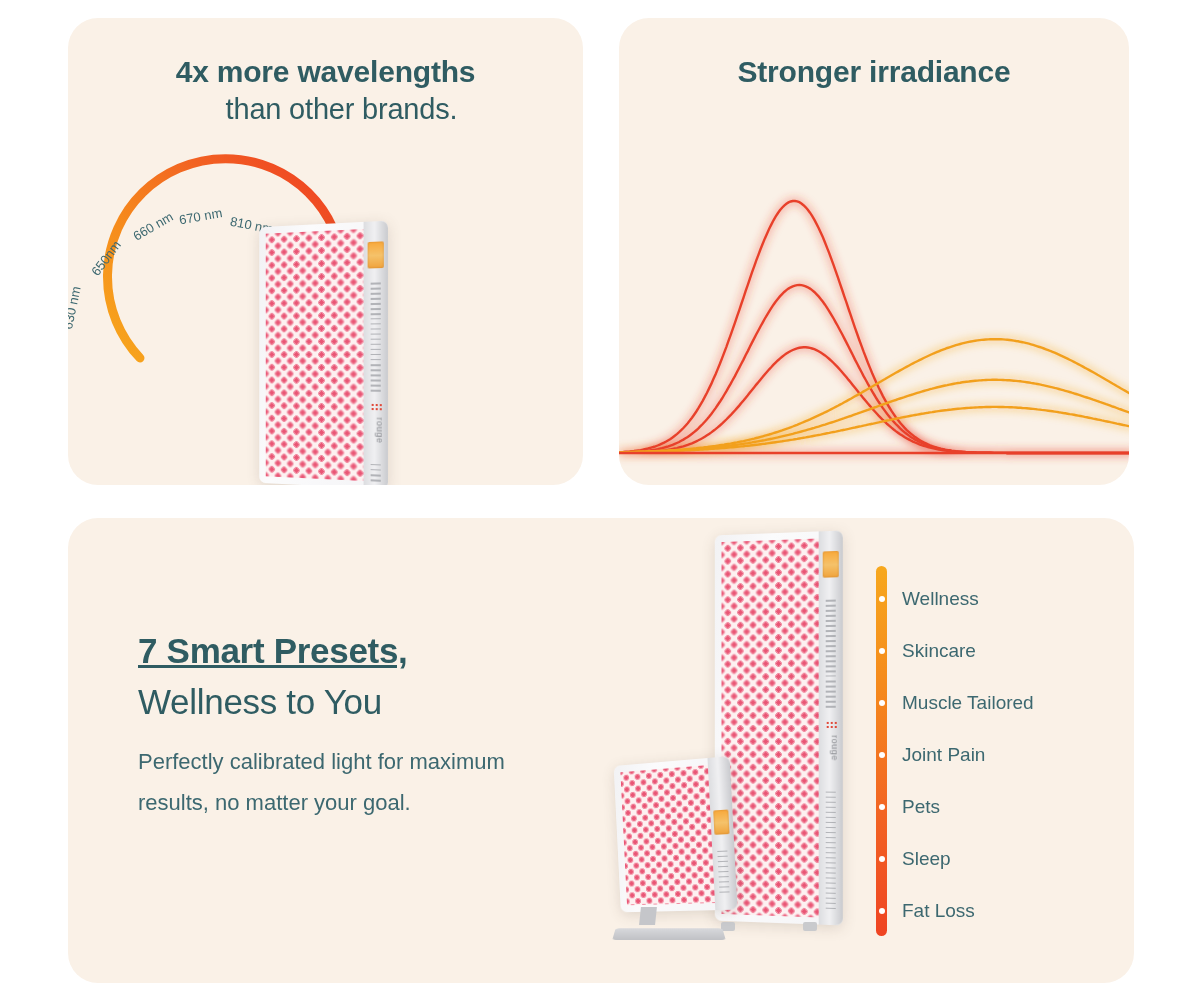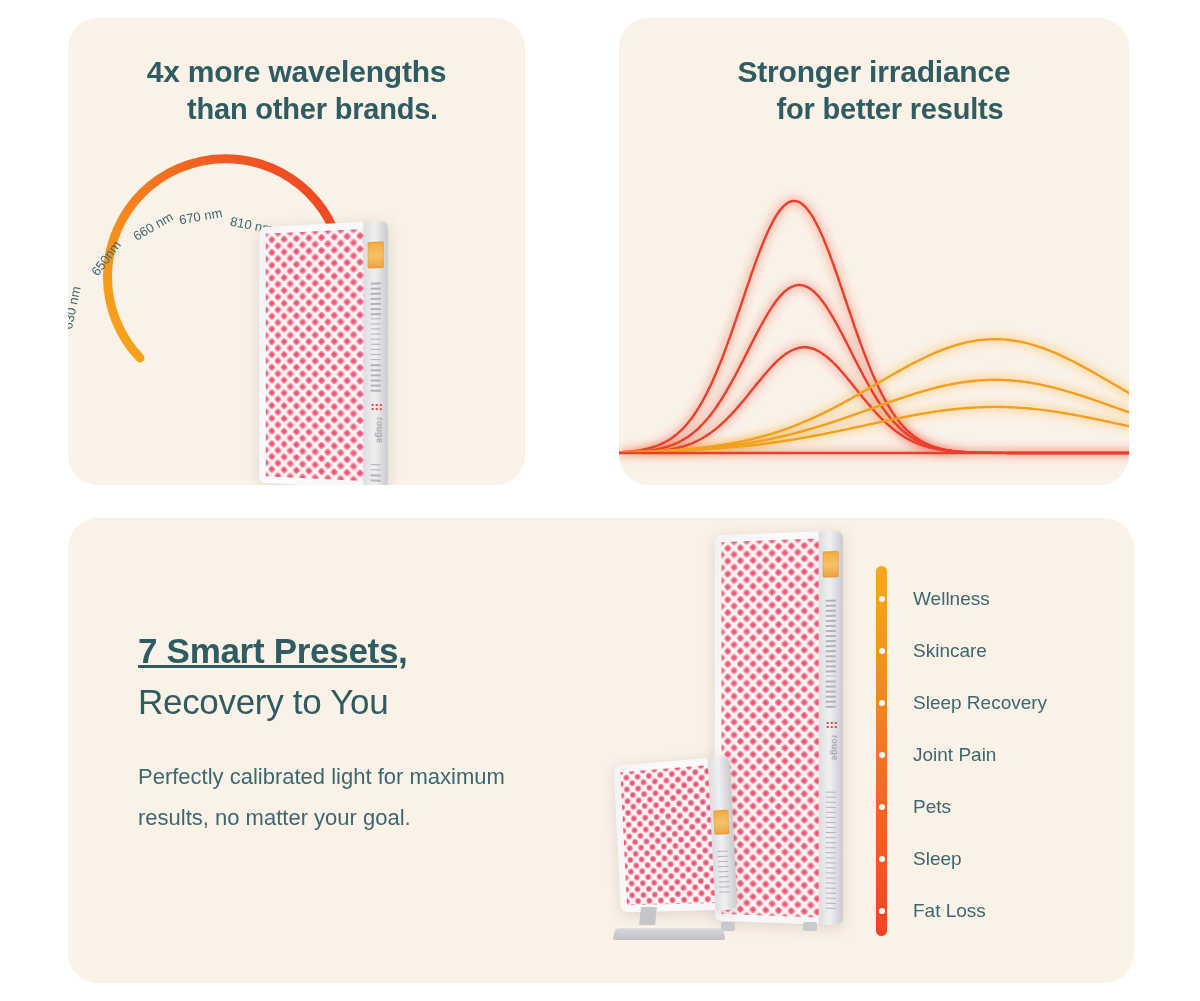--- a/index.html
+++ b/index.html
@@ -21,40 +21,40 @@
   }
 
   
   .card {
     position: absolute;
     background: #faf1e7;
     border-radius: 30px;
     overflow: hidden;
   }
 
-  #card-wavelengths { left: 68px;  top: 18px;  width: 457px; height: 467px; }
+  #card-wavelengths { left: 68px;  top: 18px;  width: 515px; height: 467px; }
   #card-irradiance  { left: 619px; top: 18px; width: 510px; height: 467px; }
   #card-presets     { left: 68px;  top: 518px; width: 1066px; height: 465px; }
 
   
   .card-heading {
     text-align: center;
     color: #2f5c62;
     letter-spacing: -0.2px;
   }
   .heading-strong {
     display: block;
     font-size: 30px;
     font-weight: 600;
     line-height: 1.22;
   }
   .heading-light {
     display: block;
     font-size: 29px;
-    font-weight: 700;
+    font-weight: 400;
     line-height: 1.27;
     padding-left: 32px;
   }
 
   #card-wavelengths .card-heading { padding-top: 36px; }
   #card-irradiance  .card-heading { padding-top: 36px; }
 
   
   .arc-area {
     position: absolute;
@@ -153,21 +153,21 @@
   .presets-title {
     color: #2f5c62;
     font-size: 35px;
     line-height: 1.45;
     letter-spacing: -0.3px;
     font-weight: 400;
   }
   .presets-title .t-strong { font-weight: 600; text-decoration: underline; }
   .presets-title .t-light  { font-weight: 300; }
   .presets-body {
-    margin-top: 28px;
+    margin-top: 13px;
     color: #3c6870;
     font-size: 22px;
     line-height: 1.9;
     font-weight: 300;
   }
 
   .presets-devices {
     position: absolute;
     left: 540px; top: 15px;
     width: 300px; height: 440px;
@@ -194,21 +194,21 @@
   }
   .preset-dot {
     position: absolute;
     left: 2.5px;
     width: 6px; height: 6px;
     border-radius: 50%;
     background: #ffffff;
   }
   .preset-label {
     position: absolute;
-    left: 37px;
+    left: 26px;
     color: #3c6870;
     font-size: 19px;
     font-weight: 400;
     white-space: nowrap;
   }
 </style>
 </head>
 <body>
 
 <div class="page">
@@ -258,21 +258,20 @@
           </div>
         </div>
       </div>
     </div>
   </section>
 
   <section class="card" id="card-irradiance">
 
     <div class="card-heading">
       <span class="heading-strong">Stronger irradiance</span>
-      <span class="heading-light">for better results</span>
     </div>
 
     <div class="curve-area">
       <svg id="curve-svg" width="515" height="317" viewBox="0 0 515 317">
         <defs>
           <filter id="glow" x="-30%" y="-30%" width="160%" height="160%">
             <feGaussianBlur stdDeviation="5" result="b"></feGaussianBlur>
             <feMerge>
                 <feMergeNode in="b"></feMergeNode>
                 <feMergeNode in="SourceGraphic"></feMergeNode>
@@ -290,21 +289,21 @@
           </g>
       </svg>
     </div>
   </section>
 
   <section class="card" id="card-presets">
 
     <div class="presets-text">
       <div class="presets-title">
         <span class="t-strong">7 Smart Presets,</span><br>
-        <span class="t-light">Recovery to You</span>
+        <span class="t-light">Wellness to You</span>
       </div>
       <p class="presets-body">Perfectly calibrated light for maximum results, no matter your goal.</p>
     </div>
 
     <div class="presets-devices">
 
       <div style="position:absolute;left:105px;top:0;width:130px;height:390px;">
         <div class="panel" style="position:absolute;inset:0;
                     transform:perspective(900px) rotateY(-10deg);">
           <div class="leds"></div>
@@ -347,21 +346,21 @@
           <div class="preset-row" style="top: 20px;">
             <span class="preset-dot"></span>
             <span class="preset-label">Wellness</span>
           </div>
           <div class="preset-row" style="top: 72px;">
             <span class="preset-dot"></span>
             <span class="preset-label">Skincare</span>
           </div>
           <div class="preset-row" style="top: 124px;">
             <span class="preset-dot"></span>
-            <span class="preset-label">Sleep Recovery</span>
+            <span class="preset-label">Muscle Tailored</span>
           </div>
           <div class="preset-row" style="top: 176px;">
             <span class="preset-dot"></span>
             <span class="preset-label">Joint Pain</span>
           </div>
           <div class="preset-row" style="top: 228px;">
             <span class="preset-dot"></span>
             <span class="preset-label">Pets</span>
           </div>
           <div class="preset-row" style="top: 280px;">

